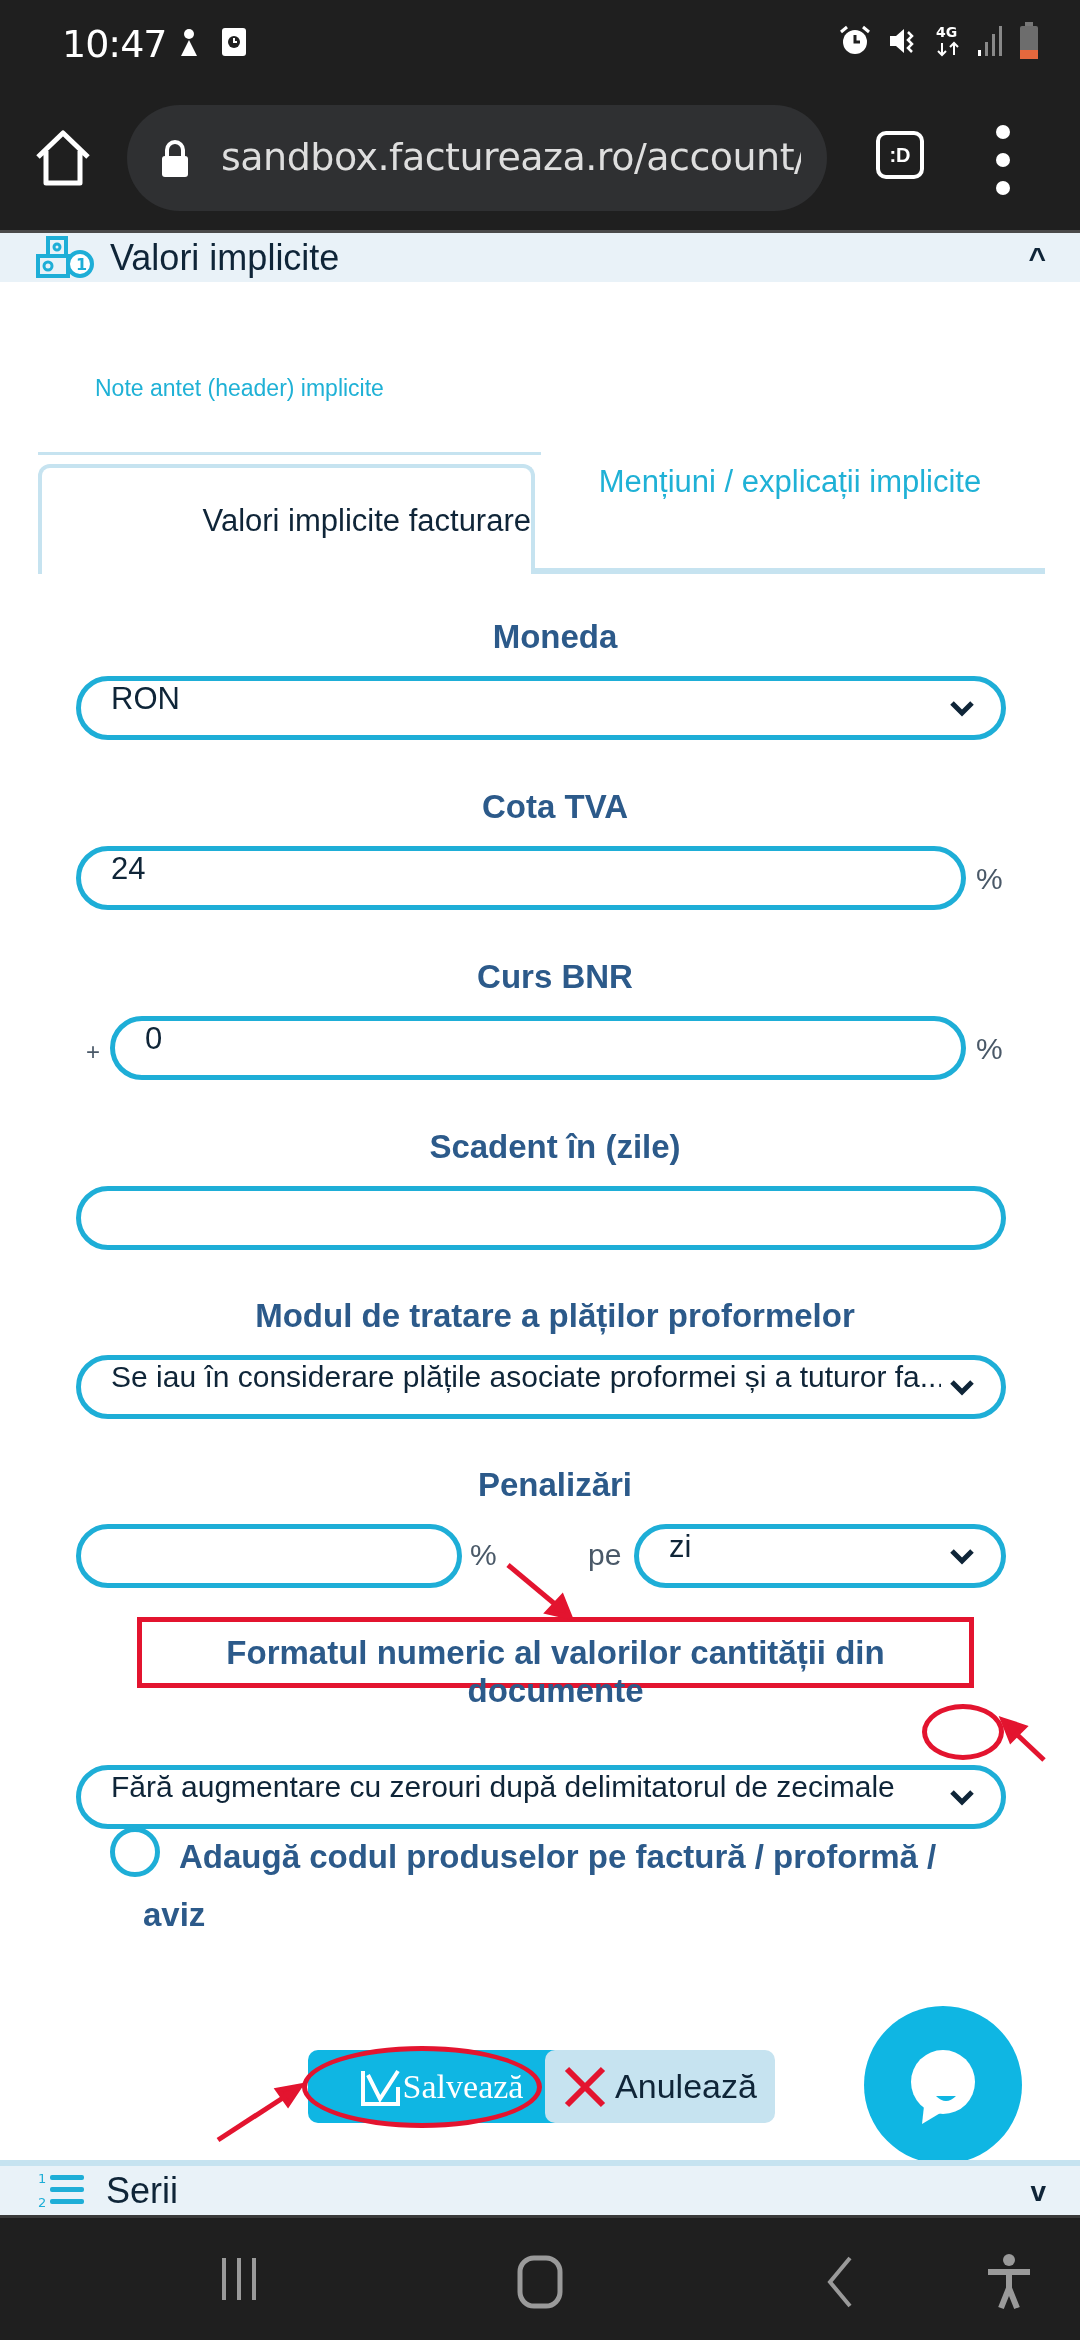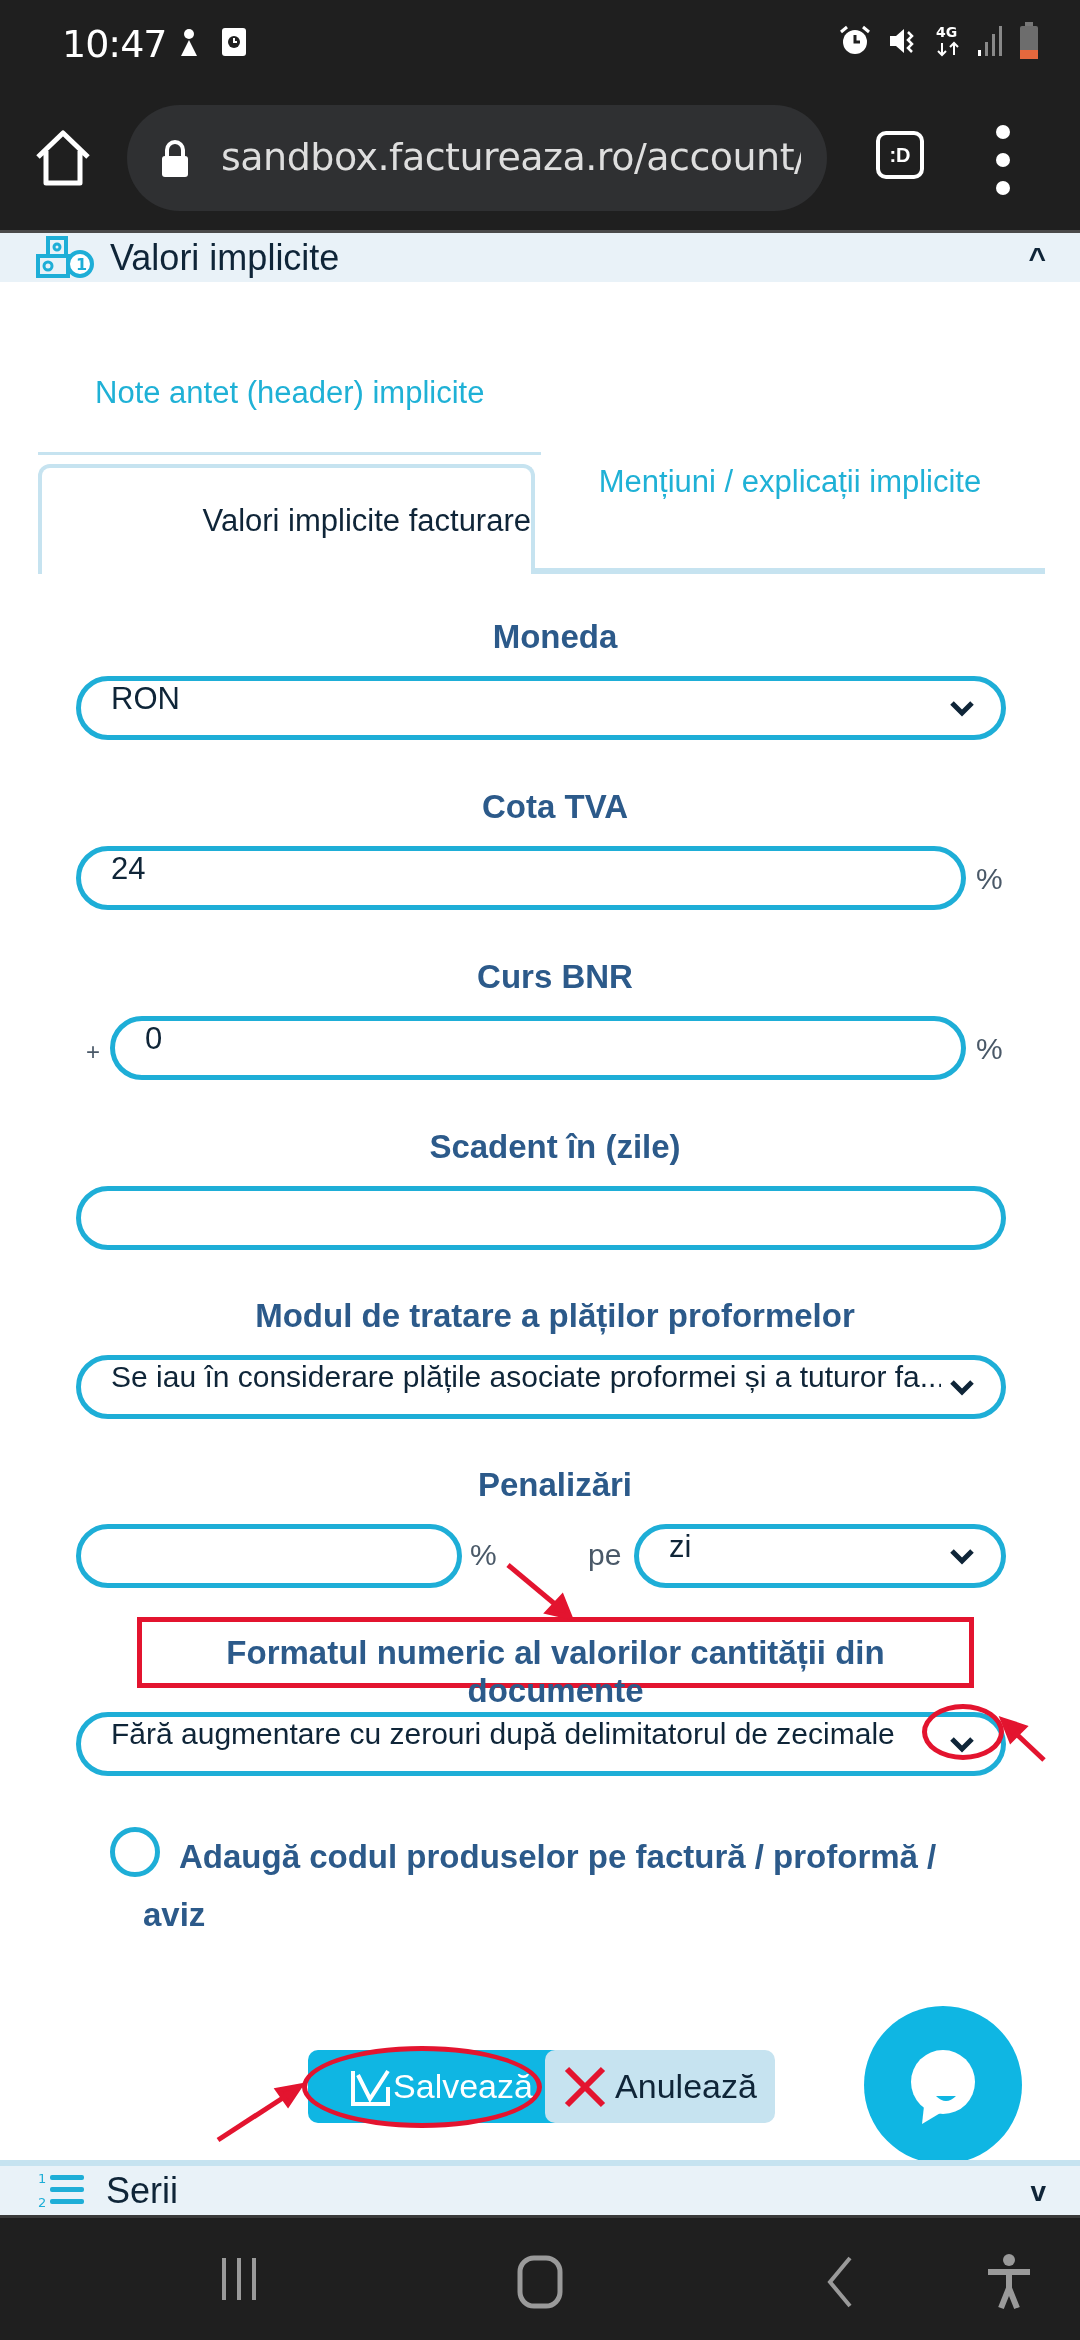--- a/index.html
+++ b/index.html
@@ -24,21 +24,21 @@
 
   
   .section-header { position: absolute; left: 0; width: 1080px; background: #e9f2f8; display: flex; align-items: center; }
   .section-valori { top: 230px; height: 52px; border-top: 3px solid #4a4a4a; }
   .section-title { font-size: 36px; color: #0f2538; margin-left: 14px; font-family: "Liberation Sans Narrow", "Liberation Sans", sans-serif; }
   .caret-up { position: absolute; right: 34px; top: 8px; font-size: 30px; color: #0f2538; font-weight: bold; }
   .section-serii { top: 2160px; height: 55px; border-top: 6px solid #c6e3f0; }
   .caret-down { position: absolute; right: 34px; top: 10px; font-size: 28px; color: #0f2538; font-weight: bold; }
 
   
-  .tab-notes { position: absolute; left: 95px; top: 375px; font-size: 31px; color: #1fb1d6; }
+  .tab-notes { position: absolute; left: 95px; top: 375px; font-size: 23px; color: #1fb1d6; }
   .tab-notes-line { position: absolute; left: 38px; top: 452px; width: 503px; height: 3px; background: #c6e3f0; }
   .tab-active { position: absolute; left: 38px; top: 464px; width: 497px; height: 110px; border: 4px solid #c6e3f0; border-bottom: none; border-radius: 12px 12px 0 0; background: #fff; display: flex; align-items: center; justify-content: flex-end; }
   .tab-active span { font-size: 31px; color: #0f2538; }
   .tab-mentions { position: absolute; left: 535px; top: 464px; width: 510px; height: 110px; display: flex; align-items: flex-start; justify-content: center; border-bottom: 6px solid #c6e3f0; }
   .tab-mentions span { font-size: 31px; color: #1fb1d6; }
 
   
   .label { position: absolute; left: 0; width: 1110px; text-align: center; font-size: 33px; font-weight: bold; color: #2c5a8a; }
   .field { position: absolute; border: 5px solid #1eaed7; border-radius: 34px; background: #fff; height: 64px; display: flex; align-items: flex-start; padding-left: 30px; font-size: 31px; color: #0f2538; }
   .field .val { white-space: nowrap; overflow: hidden; }
@@ -50,21 +50,21 @@
   
   .annot-box { position: absolute; left: 137px; top: 1617px; width: 837px; height: 71px; border: 5px solid #e3142f; }
   .annot-circle { position: absolute; border: 5px solid #e3142f; border-radius: 50%; }
   .annot-svg { position: absolute; left: 0; top: 0; width: 1080px; height: 2340px; pointer-events: none; }
 
   
   .radio { position: absolute; left: 110px; top: 1827px; width: 50px; height: 50px; border: 5px solid #1eaed7; border-radius: 50%; }
   .check-label { position: absolute; left: 143px; top: 1828px; width: 820px; font-size: 33px; font-weight: bold; color: #2c5a8a; line-height: 58px; text-indent: 36px; }
 
   
-  .btn-save { position: absolute; left: 308px; top: 2050px; width: 267px; height: 73px; background: #0fb6e3; border-radius: 10px; display: flex; align-items: center; justify-content: center; gap: 1px; color: #fff; font-size: 34px; }
+  .btn-save { position: absolute; left: 308px; top: 2050px; width: 267px; height: 73px; background: #0fb6e3; border-radius: 10px; display: flex; align-items: center; justify-content: center; gap: 1px; color: #fff; font-size: 34px; font-family: Liberation Serif, serif; }
   .btn-cancel { position: absolute; left: 545px; top: 2050px; width: 230px; height: 73px; background: #c6e3f0; border-radius: 10px; display: flex; align-items: center; justify-content: center; gap: 8px; color: #0f2538; font-size: 34px; }
 
   
   .chat-fab { position: absolute; left: 864px; top: 2006px; width: 158px; height: 158px; border-radius: 50%; background: #0fb6e3; }
 
   
   .nav-bar { position: absolute; left: 0; top: 2215px; width: 1080px; height: 125px; background: #1f1f1f; border-top: 3px solid #3a3a3a; }
 </style>
 </head>
 <body>
@@ -193,21 +193,21 @@
 <span class="pe">pe</span>
 <div class="field" style="left:634px; top:1524px; width:372px;">
   <span class="val">zi</span>
   <svg class="chev" viewBox="0 0 30 30">
       <path d="M5 10 L15 20 L25 10" stroke="#0f2538" stroke-width="5" fill="none"></path>
     </svg>
 </div>
 
 <div class="annot-box"></div>
 <div class="label" style="top:1634px; left:137px; width:837px; font-size:33px">Formatul numeric al valorilor cantității din documente</div>
-<div class="field" style="left:76px; top:1712px; width:930px;">
+<div class="field" style="left:76px; top:1765px; width:930px;">
   <span class="val" style="font-size:30px">Fără augmentare cu zerouri după delimitatorul de zecimale</span>
   <svg class="chev" viewBox="0 0 30 30">
       <path d="M5 10 L15 20 L25 10" stroke="#0f2538" stroke-width="5" fill="none"></path>
     </svg>
 </div>
 <div class="annot-circle" style="left:922px; top:1704px; width:82px; height:56px"></div>
 
 <div class="radio"></div>
 <div class="check-label">Adaugă codul produselor pe factură / proformă / aviz</div>
 

